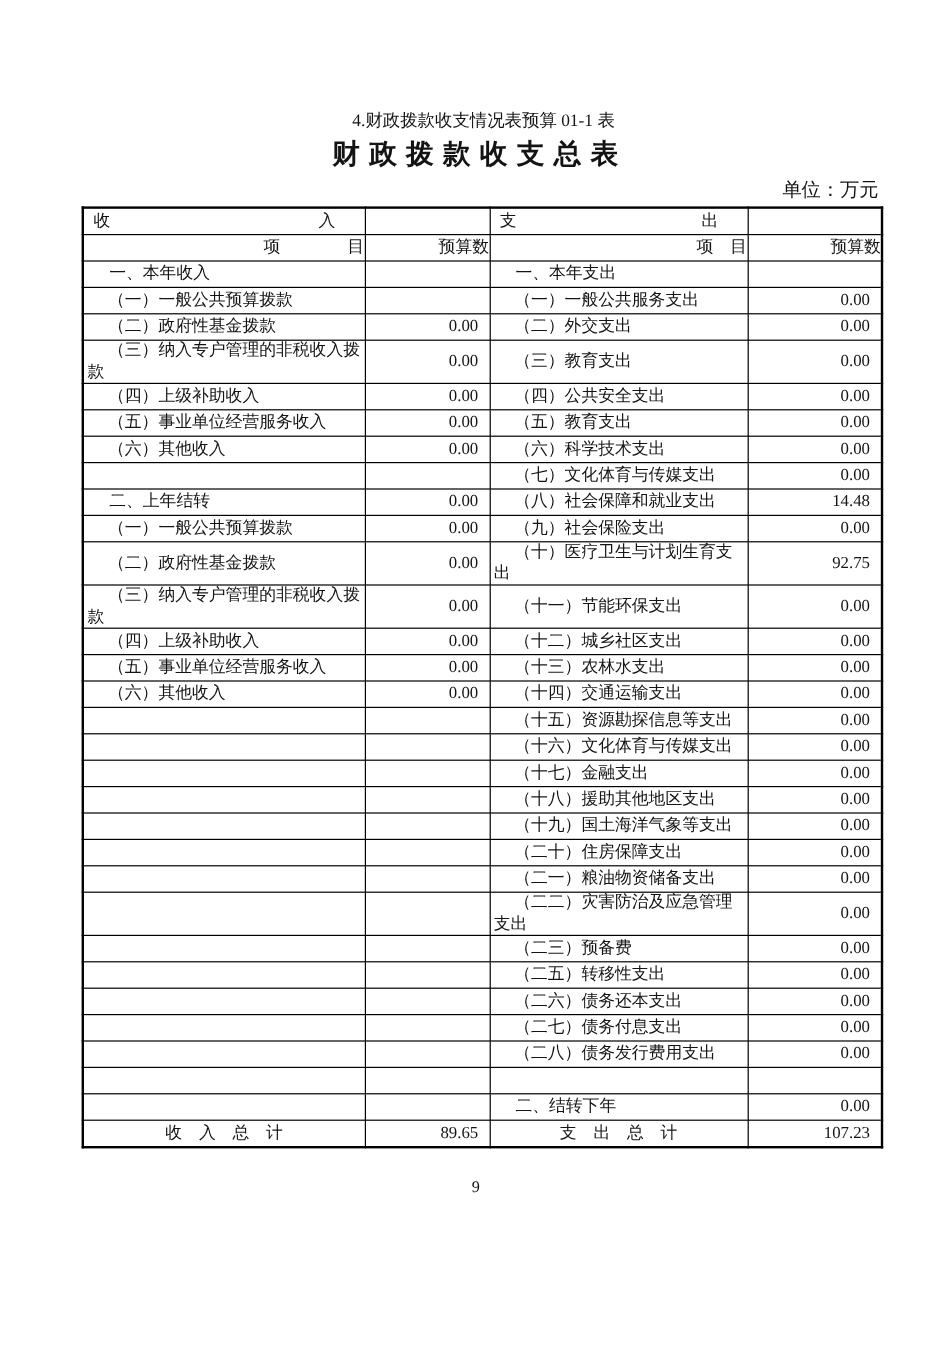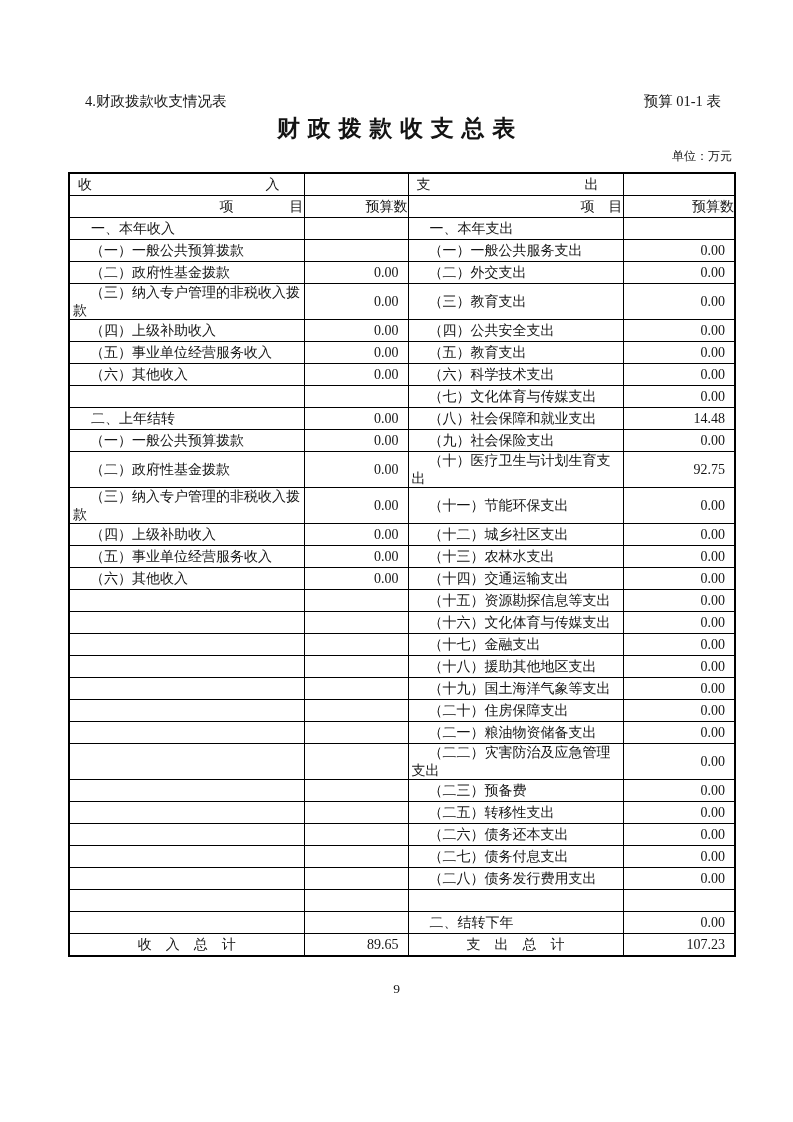--- a/index.html
+++ b/index.html
@@ -11,40 +11,40 @@
     font-family: "Liberation Serif", "DejaVu Serif", serif;
     color: #141414;
     overflow: hidden;
   }
   .doc-meta {
     position: absolute;
     top: 93px;
     left: 85px;
     right: 72px;
     display: flex;
-    justify-content: space-between;
+    justify-content: center;
     font-size: 14.5px;
     line-height: 1.2;
   }
   .title {
     position: absolute;
     top: 113px;
     left: 0;
     width: 100%;
     margin: 0;
     text-align: center;
     font-size: 23px;
     font-weight: bold;
     letter-spacing: 1px;
   }
   .unit {
     position: absolute;
     top: 148px;
     right: 61px;
-    font-size: 12px;
+    font-size: 16px;
   }
   table.budget-table {
     position: absolute;
     top: 172px;
     left: 68px;
     width: 666px;
     border-collapse: collapse;
     table-layout: fixed;
     font-size: 14px;
     border: 2px solid #000;

